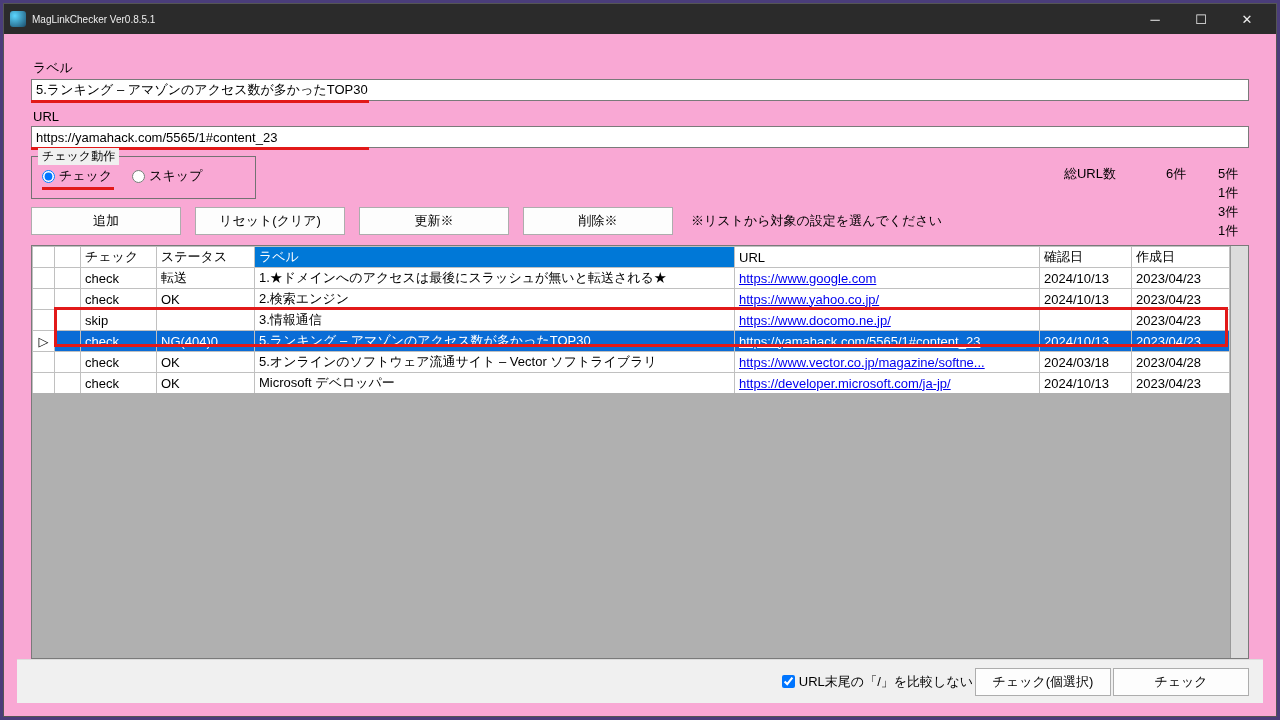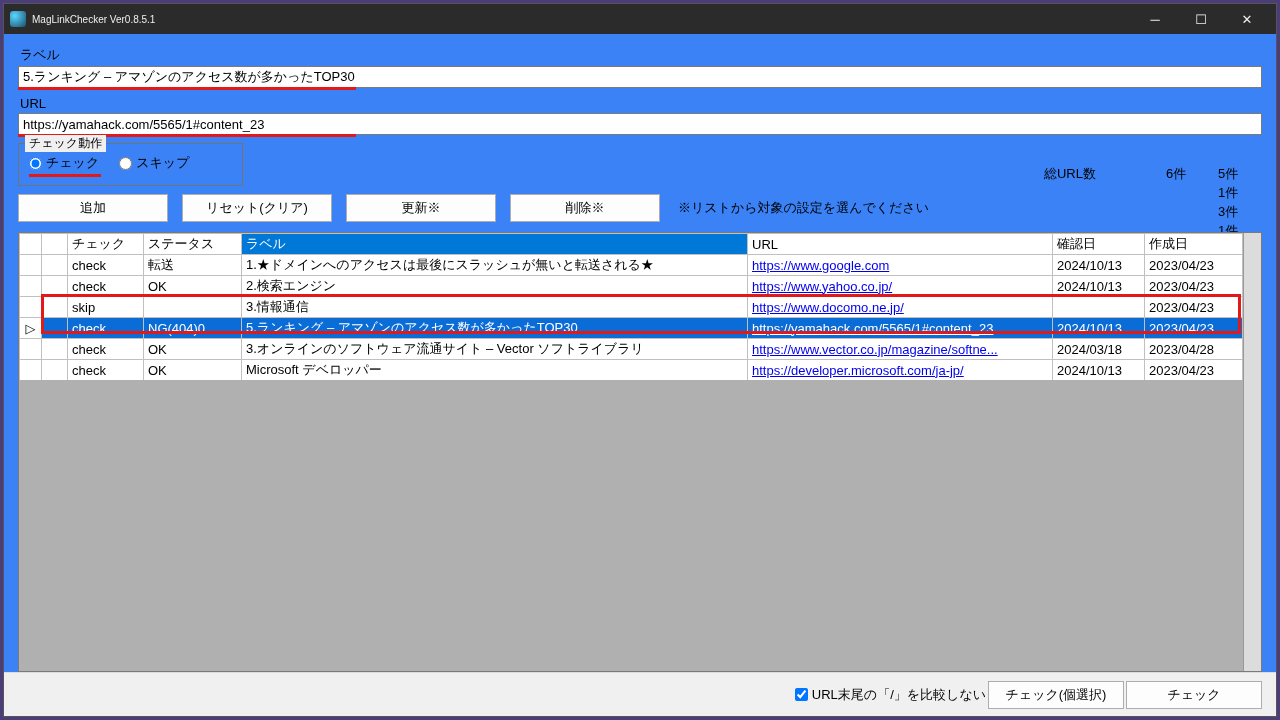--- a/index.html
+++ b/index.html
@@ -35,24 +35,24 @@
   margin-right: 6px;
 }
 .titlebar .title { flex: 1; font-size: 10px; }
 .winbtn {
   width: 46px; height: 30px;
   display: flex; align-items: center; justify-content: center;
   color: #eee;
 }
 .content {
   flex: 1;
-  background: #3b82f6;
+  background: #f9a8d4;
   display: flex;
   flex-direction: column;
-  padding: 0;
+  padding: 13px;
 }
 .main-area {
   flex: 1;
   padding: 8px 14px 0 14px;
   display: flex;
   flex-direction: column;
 }
 .lbl { font-size: 13px; margin: 4px 0 2px 2px; color: #000; }
 .txt {
   width: 100%;
@@ -103,21 +103,21 @@
   font-family: inherit;
 }
 .hint { font-size: 13px; color: #000; margin-left: 4px;}
 .stats {
   position: absolute;
   right: 22px;
   top: 160px;
   display: flex;
   font-size: 13px;
 }
-.stats .col1 { text-align: left; margin-right: 70px;}
+.stats .col1 { text-align: left; margin-right: 50px;}
 .stats .col2 { text-align: left; width: 80px;}
 .stats .col3 { text-align: left; width: 36px;}
 .stats-row { line-height: 19px; display: flex;}
 .grid-wrap {
   margin-top: 10px;
   border: 1px solid #7a7a7a;
   background: #aaa;
   flex: 1;
   position: relative;
   overflow: hidden;
@@ -323,21 +323,21 @@
                   <td>5.ランキング – アマゾンのアクセス数が多かったTOP30</td>
                   <td class="link">https://yamahack.com/5565/1#content_23</td>
                   <td>2024/10/13</td>
                   <td>2023/04/23</td>
                 </tr>
                 <tr>
                   <td class="rowmark"></td>
                   <td></td>
                   <td>check</td>
                   <td>OK</td>
-                  <td>3.オンラインのソフトウェア流通サイト – Vector ソフトライブラリ</td>
+                  <td>5.オンラインのソフトウェア流通サイト – Vector ソフトライブラリ</td>
                   <td class="link">https://www.vector.co.jp/magazine/softne...</td>
                   <td>2024/03/18</td>
                   <td>2023/04/28</td>
                 </tr>
                 <tr>
                   <td class="rowmark"></td>
                   <td></td>
                   <td>check</td>
                   <td>OK</td>
                   <td>Microsoft デベロッパー</td>

